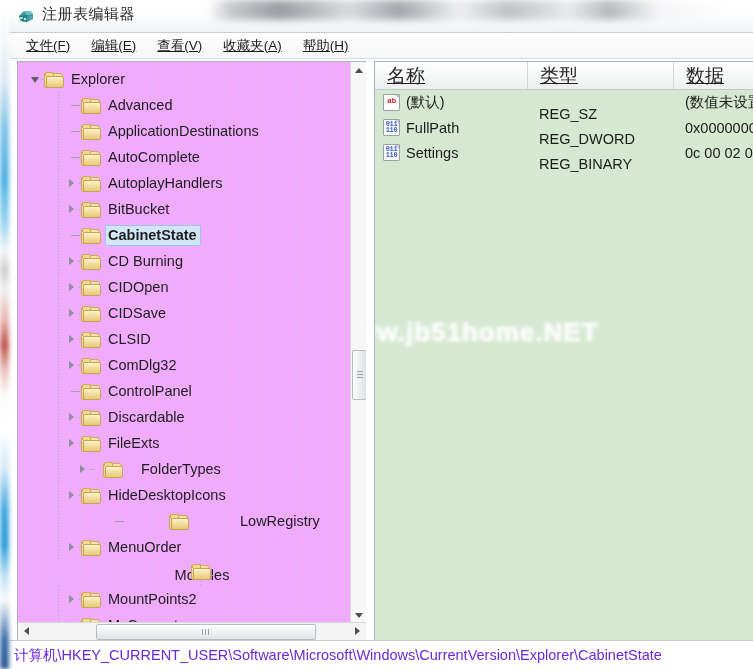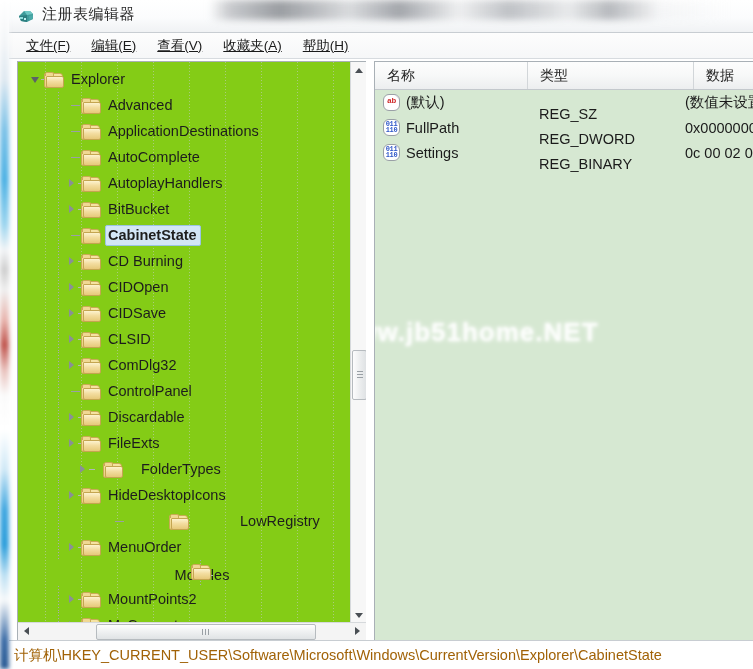--- a/index.html
+++ b/index.html
@@ -84,21 +84,21 @@
     position: absolute; left: 8px; top: 2px; width: 349px; bottom: 0;
     background: #ffffff;
     border: 1px solid #a9b0b6;
     border-right: none;
     box-sizing: border-box;
     overflow: hidden;
   }
   .tree-viewport {
     position: absolute; left: 0; top: 0; right: 15px; bottom: 17px;
     overflow: hidden;
-    background: #84cc16;
+    background: #f0abfc;
   }
   .indent-guides { position: absolute; left: 0; top: 0; width: 100%; height: 100%; }
   .indent-guides i {
     position: absolute; top: 0; bottom: 0; width: 1px;
     background: repeating-linear-gradient(to bottom,
       #c9ccd0 0px, #c9ccd0 1px, transparent 1px, transparent 3px);
     opacity: .55;
   }
 
   .tree-list { position: absolute; left: 0; top: 4px; width: 100%; }
@@ -250,43 +250,44 @@
     overflow: hidden;
   }
   .vp-header {
     position: relative; height: 27px;
     background: linear-gradient(to bottom, #fdfdfd 0%, #f7f8f8 50%, #eceeef 100%);
     border-bottom: 1px solid #c3c8cc;
     display: flex; align-items: center;
   }
   .vp-col {
     position: relative; height: 27px; display: flex; align-items: center;
-    font-size: 14px; color: #242424; padding-left: 12px;
+    font-size: 19px; color: #242424; padding-left: 12px;
     box-sizing: border-box;
+    text-decoration: underline;
   }
   .vp-col.c-name { width: 152px; }
   .vp-col.c-type { width: 146px; }
-  .vp-col.c-data { flex: 1; margin-left: 20px; }
+  .vp-col.c-data { flex: 1; }
   .vp-col + .vp-col { border-left: 1px solid #d2d6d9; }
 
   .vp-body { position: absolute; left: 0; top: 28px; right: 0; bottom: 0; background: #d6e8d2; }
   .vp-row {
     position: relative; height: 25px; display: flex; align-items: center;
     white-space: nowrap;
   }
   .vp-cell { box-sizing: border-box; font-size: 14.5px; color: #1b1b1b; overflow: hidden; }
   .vp-cell.c-name { width: 152px; display: flex; align-items: center; padding-left: 8px; }
   .vp-cell.c-type { width: 146px; padding-left: 12px; margin-top: 22px; }
   .vp-cell.c-data { flex: 1; padding-left: 12px; }
 
   .vicon {
     width: 15px; min-width: 15px; height: 15px; position: relative;
     margin-right: 6px;
     background: #ffffff; border: 1px solid #9aa0a6;
-    border-radius: 6px;
+    border-radius: 1px;
     overflow: hidden;
   }
   .vicon .fold {
     position: absolute; right: 0; top: 0; width: 0; height: 0;
     border-top: 4px solid #c9ced3; border-left: 4px solid transparent;
   }
   .vicon span {
     position: absolute; left: 0; right: 0; top: 1px;
     text-align: center; font-size: 7px; line-height: 6px;
     font-family: "Liberation Mono", "DejaVu Sans Mono", monospace;
@@ -308,21 +309,21 @@
   }
 
   
   .statusbar {
     position: absolute; left: 9px; right: 0; bottom: 0; height: 28px;
     background: #ffffff;
     border-top: 1px solid #c8cdd2;
     display: flex; align-items: center;
   }
   .status-text {
-    font-size: 14.5px; color: #a16207; padding-left: 5px;
+    font-size: 14.5px; color: #6d28d9; padding-left: 5px;
     white-space: nowrap;
   }
 </style>
 </head>
 <body>
 
 <div id="app">
 
   <div class="edge-strip"></div>
 

